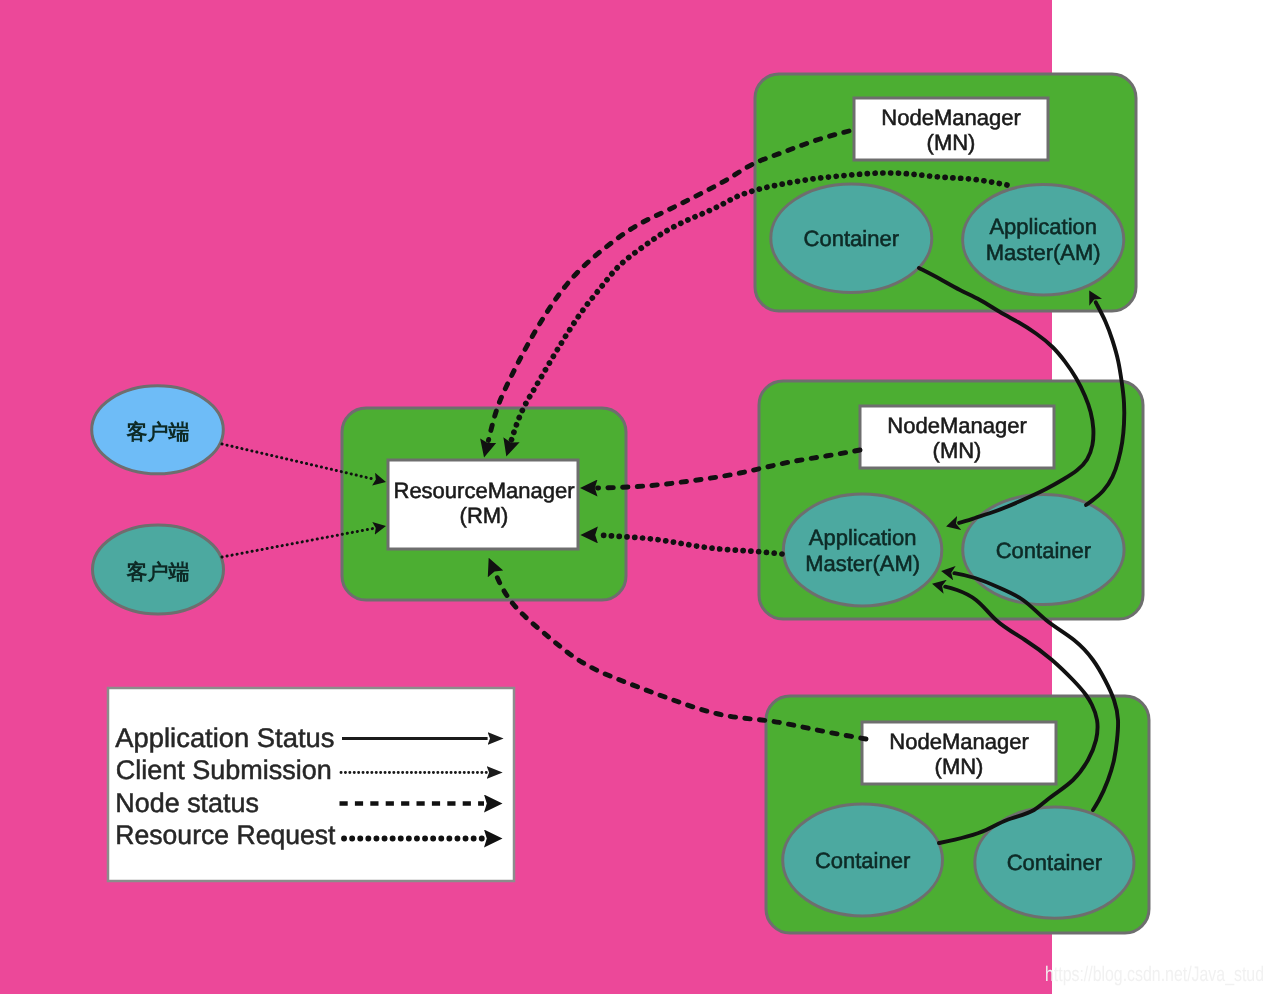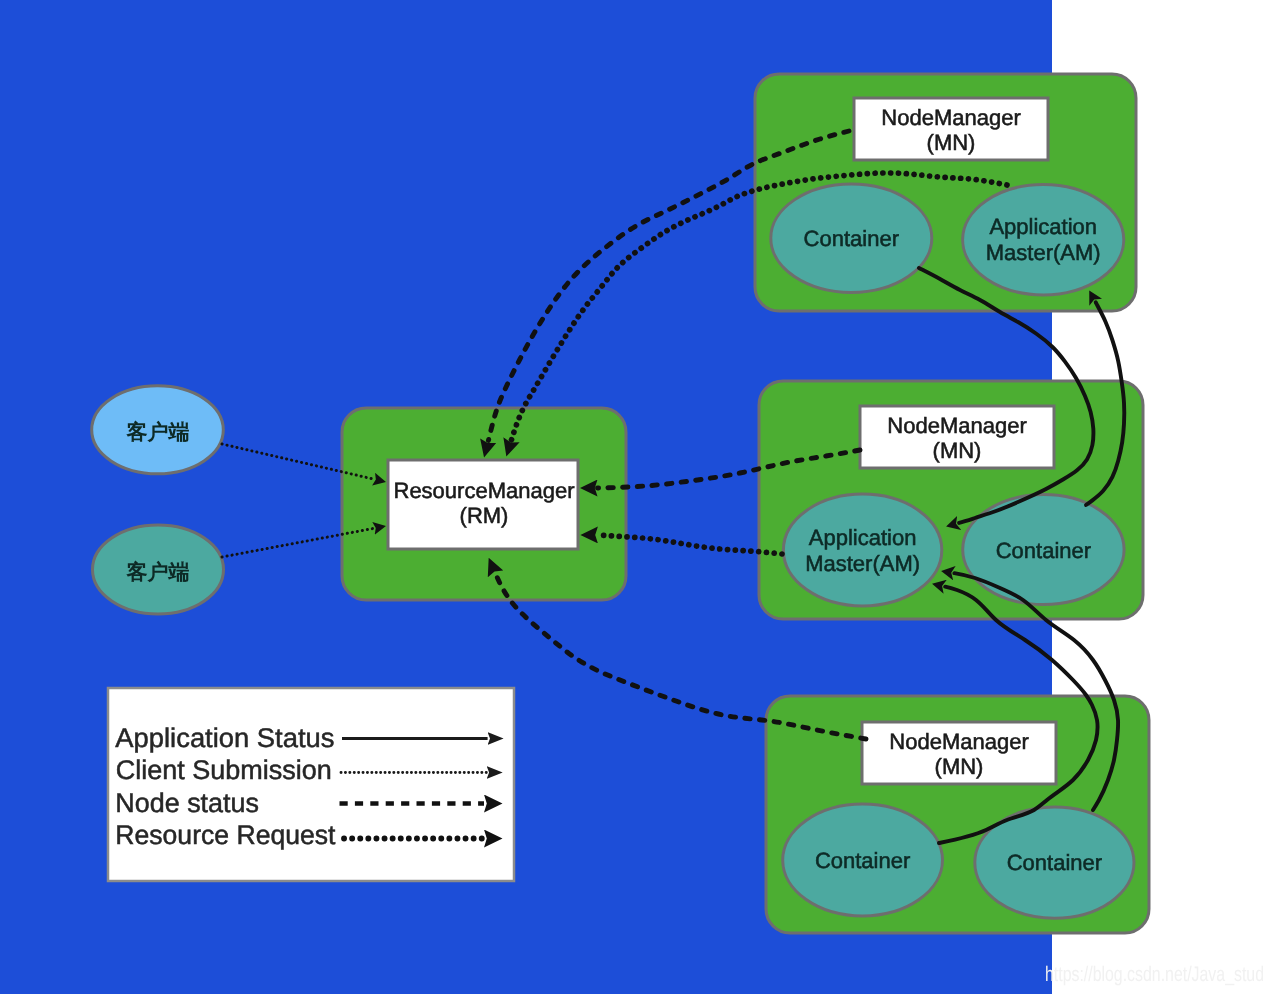--- a/index.html
+++ b/index.html
@@ -1,19 +1,19 @@
 <!DOCTYPE html>
 <html><head>
 <meta charset="utf-8">
 <title>YARN Architecture</title>
 <style>
   html,body{margin:0;padding:0;background:#fff;}
   body{width:1272px;height:994px;overflow:hidden;
        font-family:"Liberation Sans",sans-serif;-webkit-font-smoothing:antialiased;}
-  #stage{position:relative;width:1052px;height:994px;background:#1d4ed8;}
+  #stage{position:relative;width:1052px;height:994px;background:#ec4899;}
   svg#diagram{position:absolute;left:0;top:0;width:1272px;height:994px;display:block;}
   text{font-family:"Liberation Sans",sans-serif;dominant-baseline:alphabetic;
        text-rendering:geometricPrecision;}
   svg#diagram{transform:translateZ(0);}
   .boxlbl{font-size:22px;fill:#1a1a1a;text-anchor:middle;stroke:#1a1a1a;stroke-width:0.55px;paint-order:stroke fill;}
   .ovallbl{font-size:22px;fill:#0d2a26;text-anchor:middle;stroke:#0d2a26;stroke-width:0.55px;paint-order:stroke fill;}
   .cnlbl{font-size:21px;fill:#0d2a26;text-anchor:middle;font-weight:600;}
   .leglbl{font-size:27px;fill:#262626;text-anchor:start;dominant-baseline:alphabetic;stroke:#262626;stroke-width:0.5px;paint-order:stroke fill;}
   .wm{font-size:21px;fill:#f1f1f1;text-anchor:start;}
 </style>

